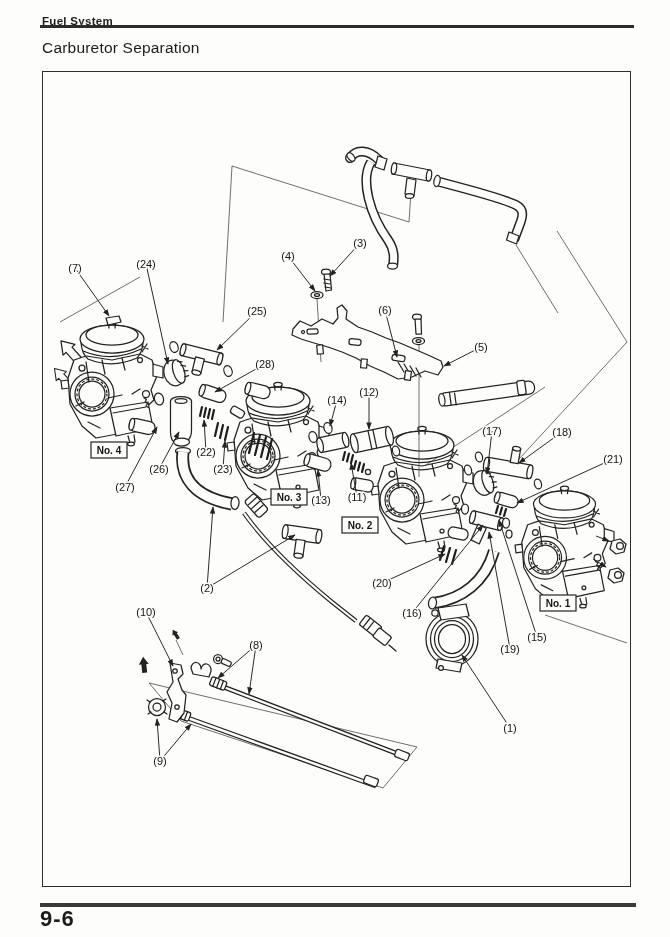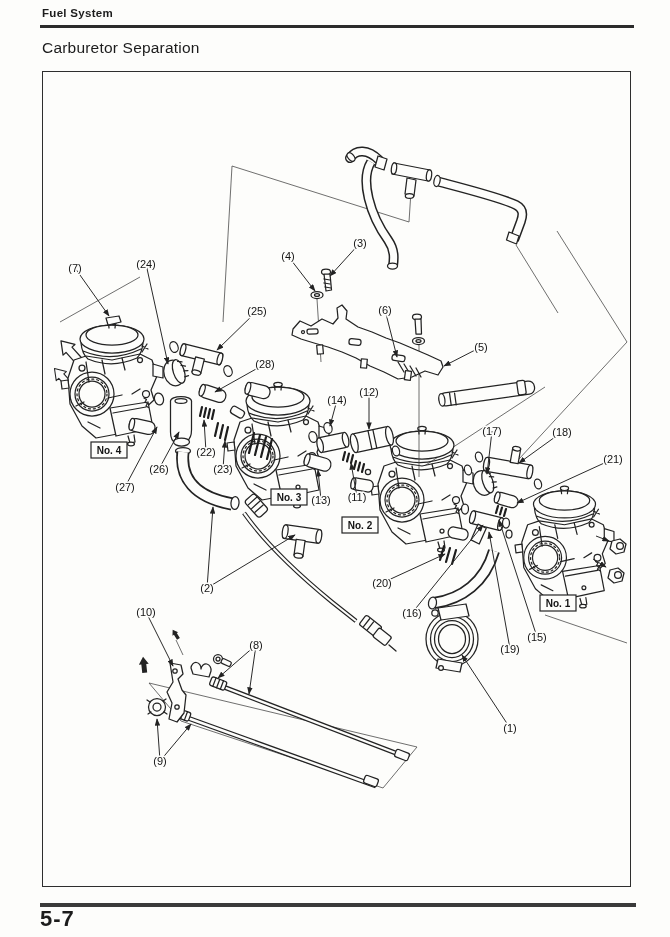--- a/index.html
+++ b/index.html
@@ -1,21 +1,21 @@
 <!DOCTYPE html>
 <html><head>
 <meta charset="utf-8">
 <style>
   html,body{margin:0;padding:0}
   body{
     position:relative;width:670px;height:937px;overflow:hidden;
     background:#fdfdfb;color:#1c1c1c;
     font-family:"Liberation Sans",sans-serif;
   }
-  .hdr{position:absolute;left:42px;top:7px;font-size:11.5px;font-weight:bold;letter-spacing:.3px}
+  .hdr{position:absolute;left:42px;top:15px;font-size:11.5px;font-weight:bold;letter-spacing:.3px}
   .hdr-rule{position:absolute;left:40px;top:25px;width:594px;height:3px;background:#2b2b2b}
   .title{position:absolute;left:42px;top:39px;font-size:15.5px;font-weight:normal;letter-spacing:.2px}
   .frame{position:absolute;left:42px;top:71px;width:589px;height:816px;
     border:1.4px solid #2e2e2e;box-sizing:border-box;background:#fdfdfb}
   .art{position:absolute;left:42px;top:71px}
   .foot-rule{position:absolute;left:40px;top:903px;width:596px;height:3.5px;background:#3a3a3a}
   .pageno{position:absolute;left:40px;top:906px;font-size:22px;font-weight:bold;letter-spacing:1px}
 
   
   .ln{stroke:#4a4a4a;stroke-width:.8;fill:none}
@@ -476,13 +476,13 @@
         <text x="289" y="500.5" class="box-text">No. 3</text>
       </g>
       <g>
         <rect x="91" y="442" width="36" height="16" class="box-rect"></rect>
         <text x="109" y="453.5" class="box-text">No. 4</text>
       </g>
     </g>
 </svg>
 
 <div class="foot-rule"></div>
-<div class="pageno">5-7</div>
+<div class="pageno">9-6</div>
 
 </body></html>

